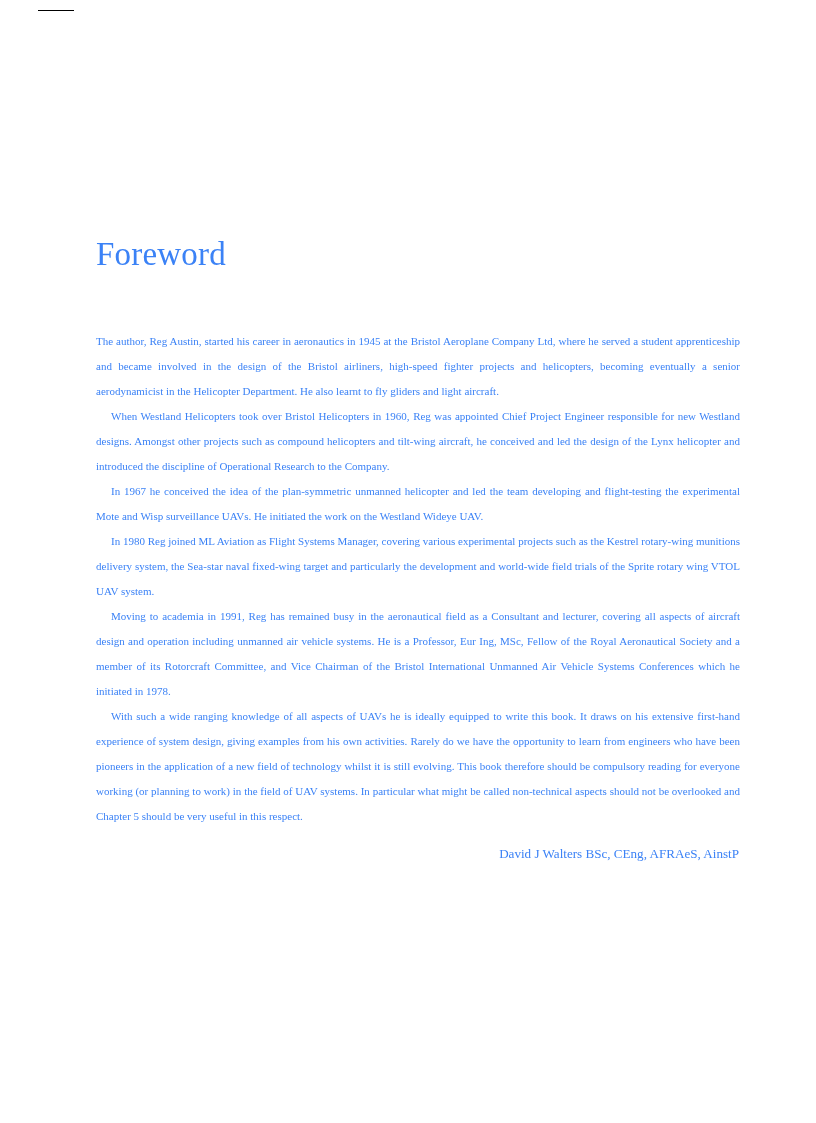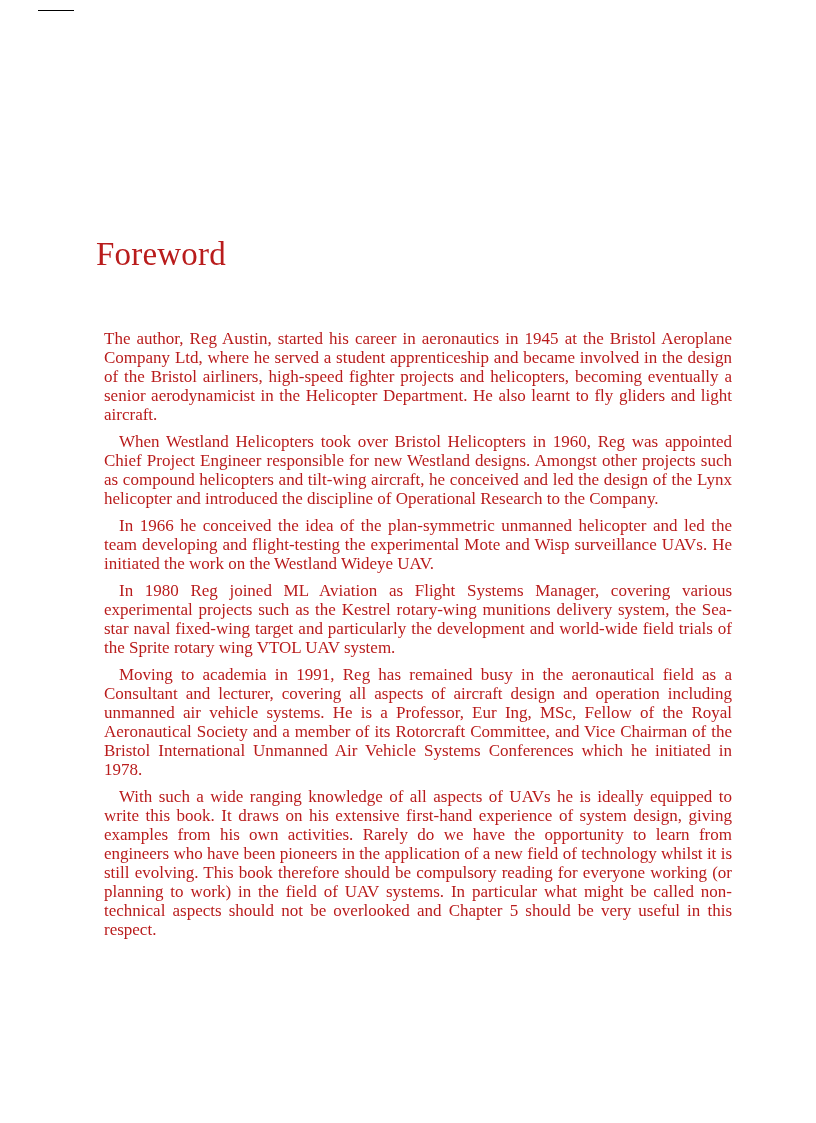--- a/index.html
+++ b/index.html
@@ -6,21 +6,21 @@
     margin: 0;
     padding: 0;
     background: #ffffff;
   }
   .page {
     position: relative;
     width: 776px;
     height: 1123px;
     background: #ffffff;
     font-family: "Liberation Serif", serif;
-    color: #b91c1c;
+    color: #3b82f6;
     overflow: hidden;
   }
   .crop-mark {
     position: absolute;
     top: 10px;
     left: 38px;
     width: 36px;
     height: 0;
     border-top: 1px solid #000;
   }
@@ -35,23 +35,23 @@
     font-weight: normal;
     letter-spacing: 0.2px;
     margin: 0;
     padding-top: 238px;
     line-height: 1.0;
   }
   .body-block {
     margin-top: 58px;
   }
   p.para {
-    margin: 8px;
-    font-size: 17px;
-    line-height: 19px;
+    margin: 0;
+    font-size: 11px;
+    line-height: 25px;
     text-align: justify;
     text-justify: inter-word;
     -webkit-hyphens: none;
     hyphens: none;
   }
   p.para.indent {
     text-indent: 15px;
   }
   .signature {
     margin-top: 17px;
@@ -70,23 +70,24 @@
 
   <div class="crop-mark"></div>
 
   <div class="content">
 
     <h1 class="chapter-title">Foreword</h1>
 
     <div class="body-block">
       <p class="para">The author, Reg Austin, started his career in aeronautics in 1945 at the Bristol Aeroplane Company Ltd, where he served a student apprenticeship and became involved in the design of the Bristol airliners, high-speed fighter projects and helicopters, becoming eventually a senior aerodynamicist in the Helicopter Department. He also learnt to fly gliders and light aircraft.</p>
       <p class="para indent">When Westland Helicopters took over Bristol Helicopters in 1960, Reg was appointed Chief Project Engineer responsible for new Westland designs. Amongst other projects such as compound helicopters and tilt-wing aircraft, he conceived and led the design of the Lynx helicopter and introduced the discipline of Operational Research to the Company.</p>
-      <p class="para indent">In 1966 he conceived the idea of the plan-symmetric unmanned helicopter and led the team developing and flight-testing the experimental Mote and Wisp surveillance UAVs. He initiated the work on the Westland Wideye UAV.</p>
+      <p class="para indent">In 1967 he conceived the idea of the plan-symmetric unmanned helicopter and led the team developing and flight-testing the experimental Mote and Wisp surveillance UAVs. He initiated the work on the Westland Wideye UAV.</p>
       <p class="para indent">In 1980 Reg joined ML Aviation as Flight Systems Manager, covering various experimental projects such as the Kestrel rotary-wing munitions delivery system, the Sea-star naval fixed-wing target and particularly the development and world-wide field trials of the Sprite rotary wing VTOL UAV system.</p>
       <p class="para indent">Moving to academia in 1991, Reg has remained busy in the aeronautical field as a Consultant and lecturer, covering all aspects of aircraft design and operation including unmanned air vehicle systems. He is a Professor, Eur Ing, MSc, Fellow of the Royal Aeronautical Society and a member of its Rotorcraft Committee, and Vice Chairman of the Bristol International Unmanned Air Vehicle Systems Conferences which he initiated in 1978.</p>
       <p class="para indent">With such a wide ranging knowledge of all aspects of UAVs he is ideally equipped to write this book. It draws on his extensive first-hand experience of system design, giving examples from his own activities. Rarely do we have the opportunity to learn from engineers who have been pioneers in the application of a new field of technology whilst it is still evolving. This book therefore should be compulsory reading for everyone working (or planning to work) in the field of UAV systems. In particular what might be called non-technical aspects should not be overlooked and Chapter 5 should be very useful in this respect.</p>
     </div>
 
     <div class="signature">
+      <div>David J Walters BSc, CEng, AFRAeS, AinstP</div>
     </div>
 
   </div>
 </div>
 
 </body></html>

